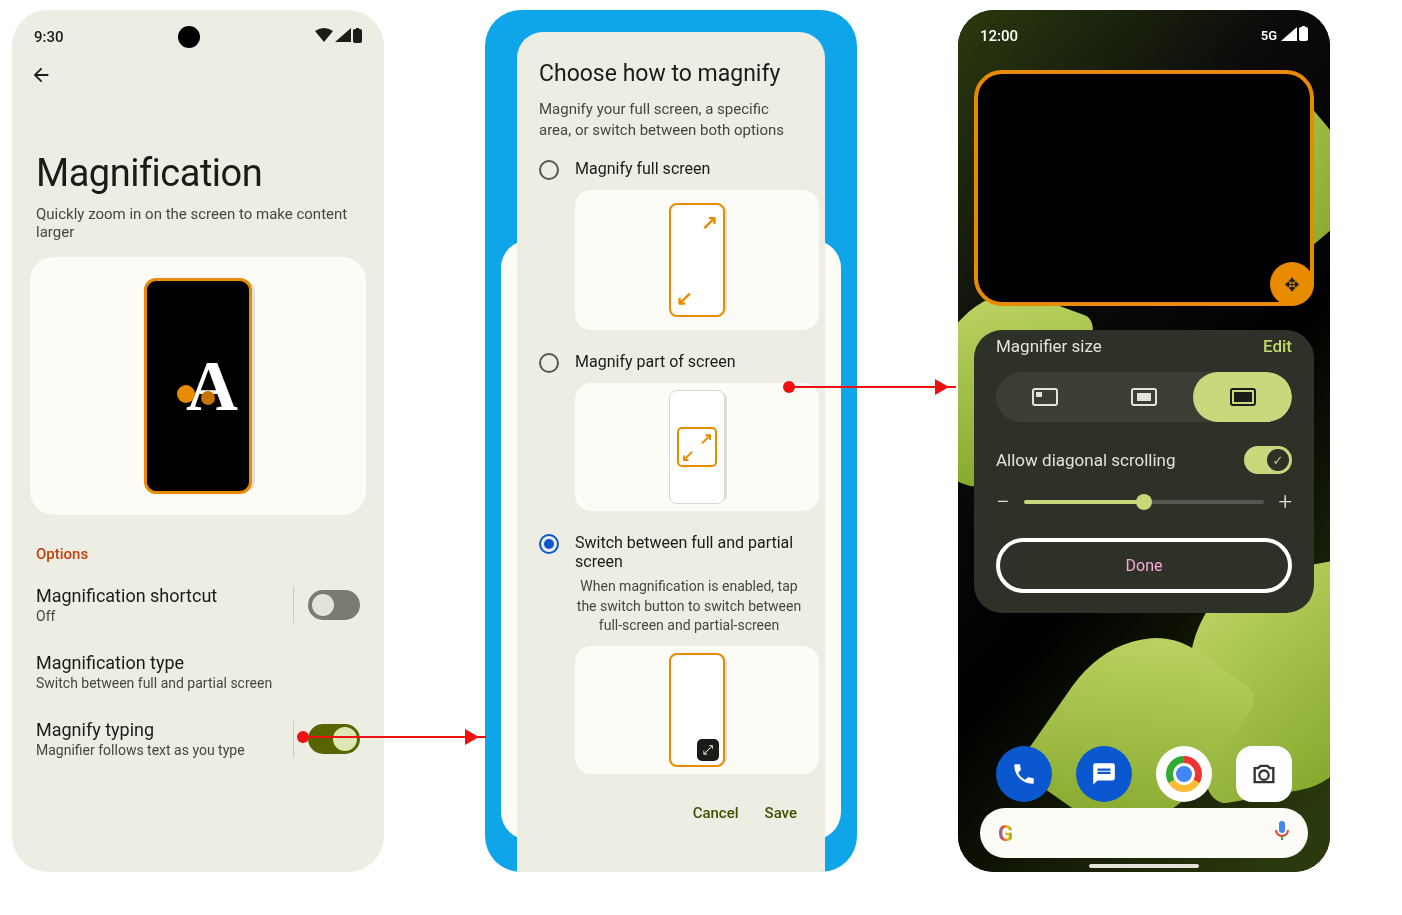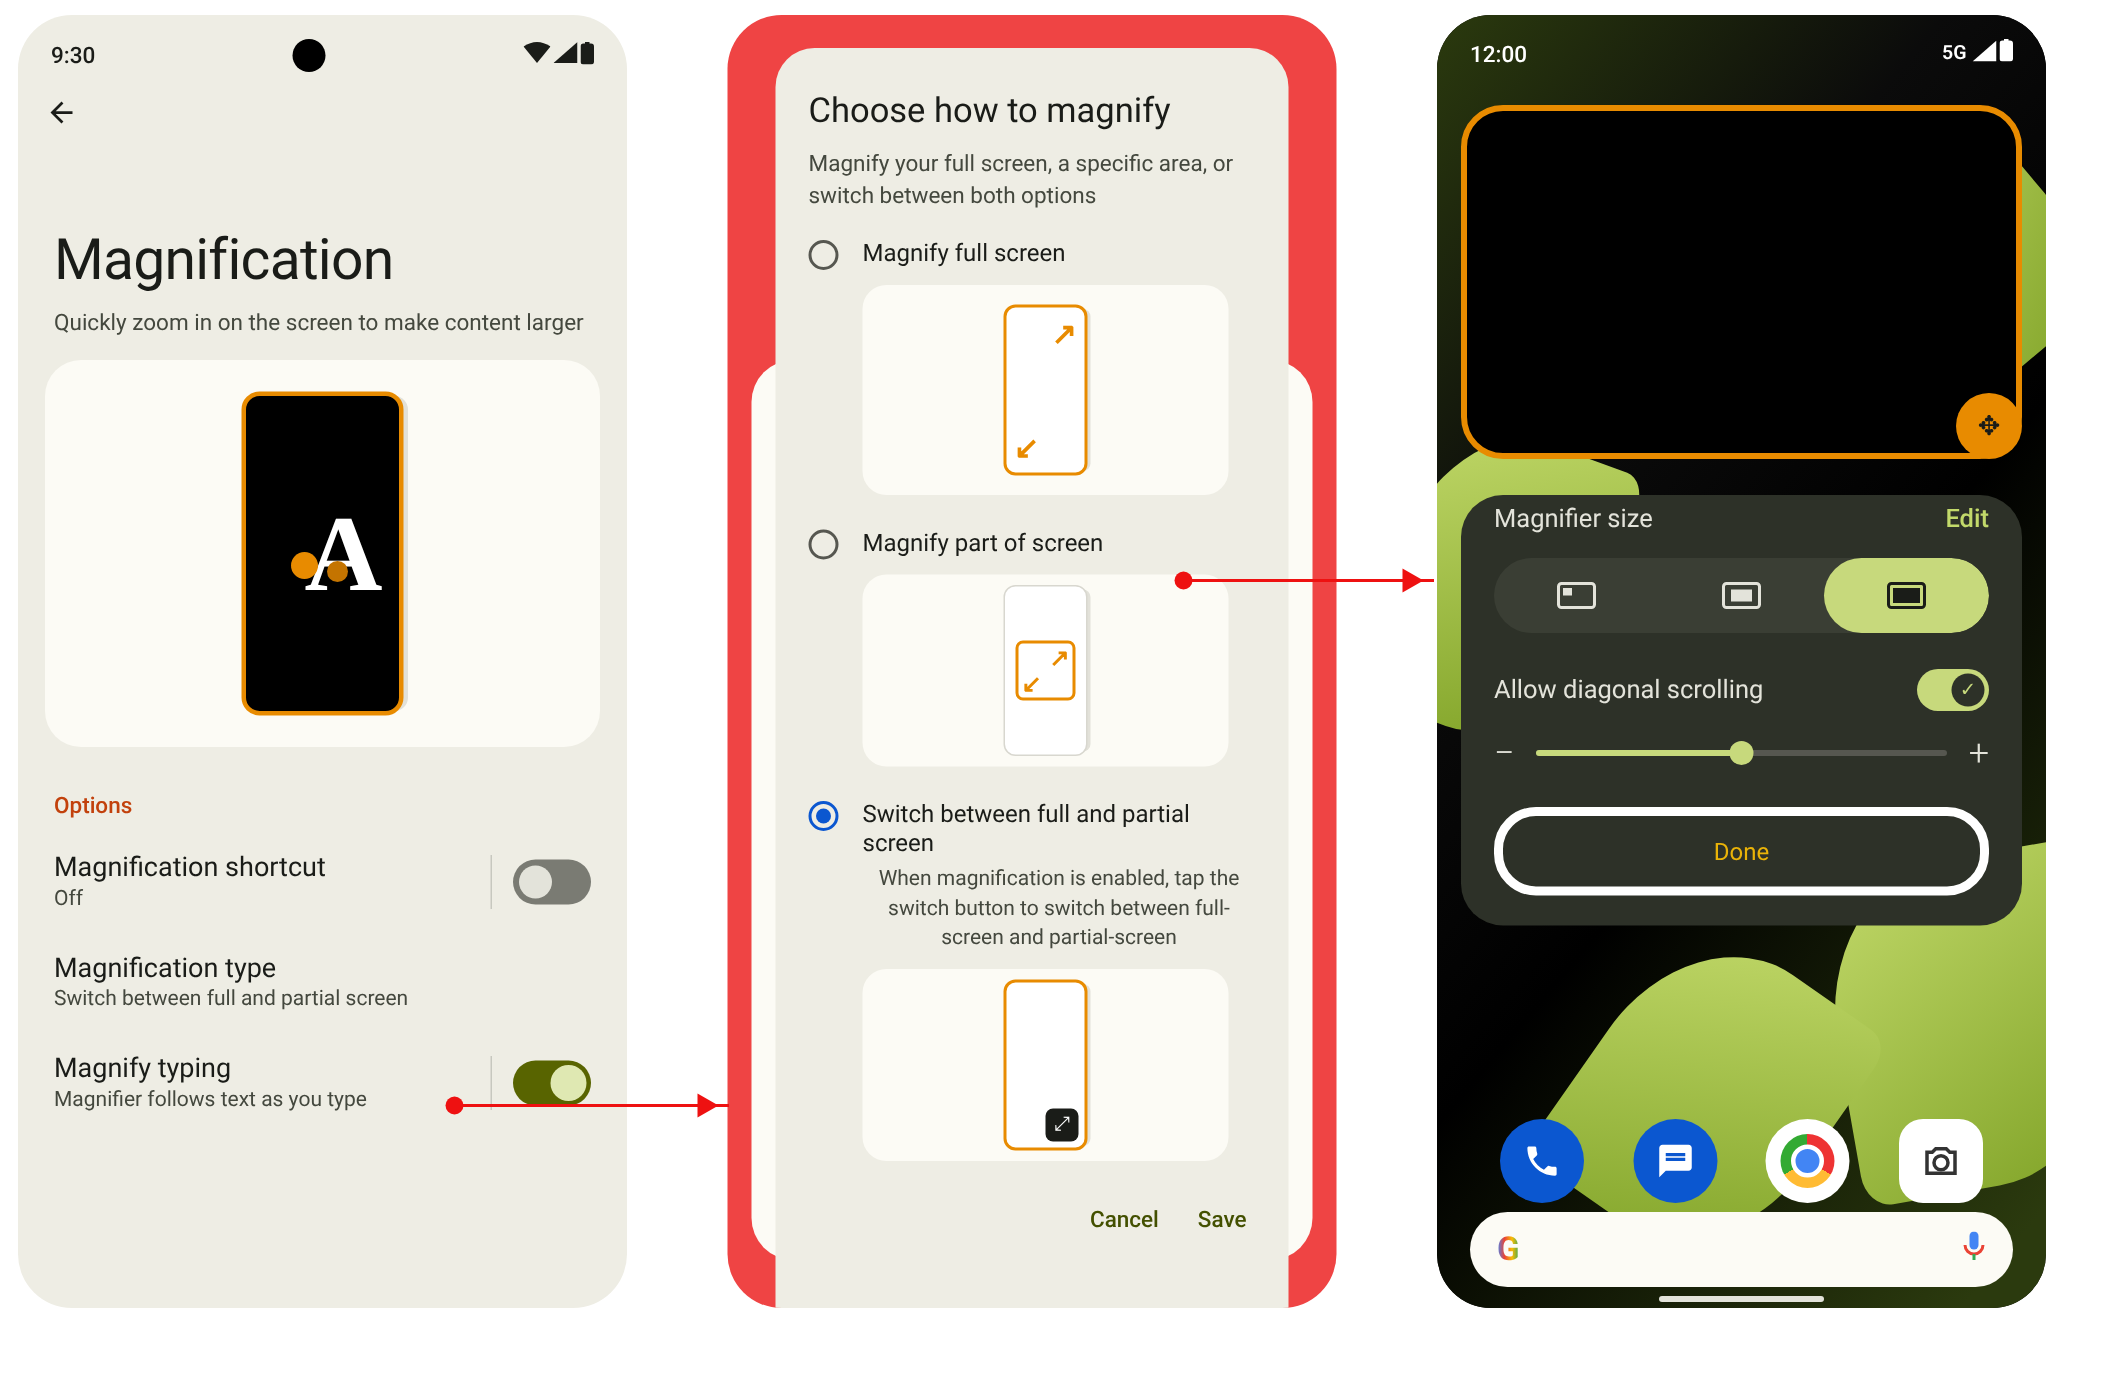--- a/index.html
+++ b/index.html
@@ -7,21 +7,21 @@
     margin: 0;
     padding: 0;
     width: 1402px;
     height: 915px;
     font-family: -apple-system, BlinkMacSystemFont, "Roboto", sans-serif;
     background: #fff;
     position: relative;
   }
   .phone {
     position: absolute;
-    width: 406px;
+    width: 372px;
     height: 862px;
     border-radius: 36px;
     overflow: hidden;
   }
   
   #p1 { left: 12px; top: 10px; background: #eeede4; }
   .statusbar {
     display: flex; justify-content: space-between; align-items: center;
     padding: 16px 22px 6px;
     font-size: 15px; font-weight: 500; color: #1a1c18;
@@ -48,21 +48,21 @@
   .opt .txts .t { font-size: 18px; color:#1a1c18; }
   .opt .txts .s { font-size: 14px; color:#44483e; margin-top: 2px; }
   .divider { width:1px; height: 36px; background:#c7c8bf; margin: 0 14px; }
   .toggle { width: 52px; height: 30px; border-radius: 16px; position:relative; flex-shrink:0; }
   .toggle.off { background: #7a7b73; }
   .toggle.off::after { content:""; position:absolute; width:22px; height:22px; border-radius:50%; background:#e3e3da; left:4px; top:4px; }
   .toggle.on { background: #586400; }
   .toggle.on::after { content:""; position:absolute; width:24px; height:24px; border-radius:50%; background:#dfe8b2; right:3px; top:3px; }
 
   
-  #p2 { left: 485px; top: 10px; background: #ef4444; }
+  #p2 { left: 485px; top: 10px; background: #0ea5e9; }
   .peek { position:absolute; left:16px; right:16px; top: 230px; height: 600px; background:#fcfbf5; border-radius: 28px; }
   .sheet {
     position:absolute; left:32px; right:32px; top: 22px; bottom: 0;
     background: #eeede4; border-radius: 26px 26px 0 0;
     padding: 28px 22px 16px; overflow:hidden;
   }
   .sheet h2 { margin:0 0 12px; font-size: 23px; font-weight: 400; color:#1a1c18; }
   .sheet .desc { font-size: 15px; color:#44483e; margin-bottom: 18px; line-height:1.4; }
   .choice { display:flex; gap: 16px; align-items:flex-start; margin-bottom: 8px; }
   .radio { width:20px; height:20px; border:2px solid #565750; border-radius:50%; margin-top: 1px; flex-shrink:0; }
@@ -118,21 +118,21 @@
   .seg > div:not(.sel) .sbox { color:#e3e3da; border-color:#e3e3da; }
   .seg .sel .sbox { color:#1a1c18; border-color:#1a1c18; }
   .row2 { display:flex; justify-content:space-between; align-items:center; margin: 24px 0 14px; color:#e3e3da; font-size:17px; }
   .sw { width:48px; height:28px; border-radius:16px; background:#c7d97c; position:relative; }
   .sw::after { content:"✓"; position:absolute; width:22px; height:22px; border-radius:50%; background:#2d3128; right:3px; top:3px; color:#c7d97c; font-size:13px; display:flex; align-items:center; justify-content:center; }
   .zlabel { color:#e3e3da; font-size:17px; margin: 10px 0 10px; }
   .zrow { display:flex; align-items:center; gap: 14px; color:#e3e3da; font-size:24px; font-weight:300; }
   .ztrack { flex:1; height:4px; background:#565750; border-radius:2px; position:relative; }
   .zfill { position:absolute; left:0; top:0; bottom:0; width:50%; background:#c7d97c; border-radius:2px; }
   .zthumb { position:absolute; left:50%; top:50%; width:16px; height:16px; border-radius:50%; background:#c7d97c; transform:translate(-50%,-50%); }
-  .done { margin-top: 22px; border:6px solid #ffffff; color:#eab308; text-align:center; padding: 14px; border-radius: 28px; font-size:16px; }
+  .done { margin-top: 22px; border:4px solid #ffffff; color:#f9a8d4; text-align:center; padding: 14px; border-radius: 28px; font-size:16px; }
 
   .dock { position:absolute; bottom: 70px; left:0; right:0; display:flex; justify-content:space-around; padding: 0 26px; z-index:4; }
   .app { width:56px; height:56px; border-radius:50%; display:flex; align-items:center; justify-content:center; font-size:26px; color:#fff; }
   .a-ph { background:#0b57d0; }
   .a-msg{ background:#0b57d0; }
   .a-chr{ background:#fff; }
   .a-cam{ background:#fff; color:#333; border-radius: 16px; }
   .chrome-inner { width:36px; height:36px; border-radius:50%;
     background: conic-gradient(#e33 0 120deg, #fb3 120deg 240deg, #3a3 240deg 360deg);
     display:flex; align-items:center; justify-content:center; }

